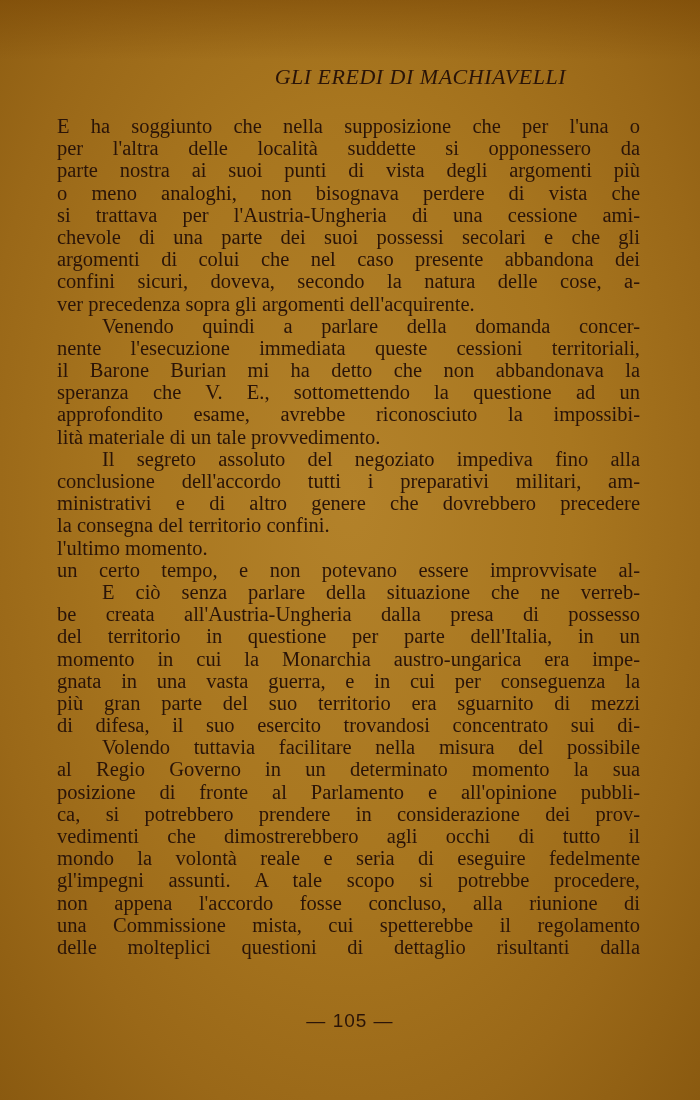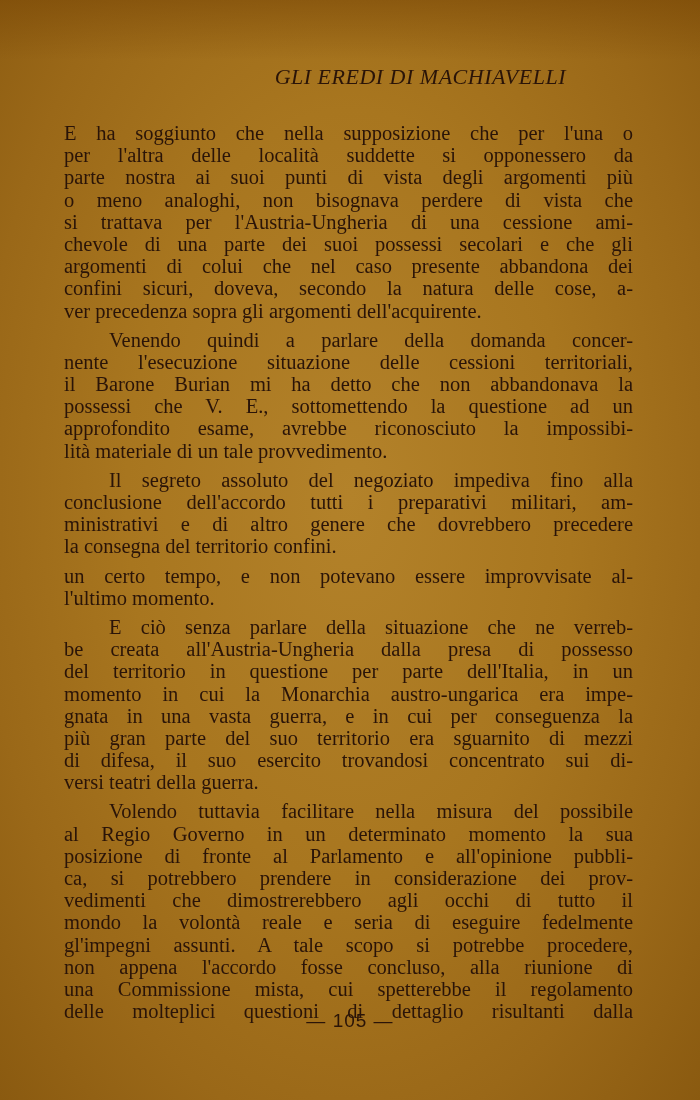--- a/index.html
+++ b/index.html
@@ -63,21 +63,21 @@
       display: inline-block;
       width: 100%;
       text-align: justify;
       text-align-last: justify;
       white-space: normal;
     }
     .line.last span.inner {
       text-align-last: left;
     }
     .paragraph {
-      margin: 7px;
+      margin: 0;
     }
     .folio {
       position: absolute;
       top: 1010px;
       left: 0;
       width: 700px;
       text-align: center;
       font-family: "Liberation Sans", "DejaVu Sans", sans-serif;
       font-size: 19px;
       color: #2a1408;
@@ -99,45 +99,44 @@
         <div class="line"><span class="inner">parte nostra ai suoi punti di vista degli argomenti più</span></div>
         <div class="line"><span class="inner">o meno analoghi, non bisognava perdere di vista che</span></div>
         <div class="line"><span class="inner">si trattava per l'Austria-Ungheria di una cessione ami-</span></div>
         <div class="line"><span class="inner">chevole di una parte dei suoi possessi secolari e che gli</span></div>
         <div class="line"><span class="inner">argomenti di colui che nel caso presente abbandona dei</span></div>
         <div class="line"><span class="inner">confini sicuri, doveva, secondo la natura delle cose, a-</span></div>
         <div class="line last"><span class="inner">ver precedenza sopra gli argomenti dell'acquirente.</span></div>
       </div>
       <div class="paragraph">
         <div class="line indent"><span class="inner">Venendo quindi a parlare della domanda concer-</span></div>
-        <div class="line"><span class="inner">nente l'esecuzione situazione delle cessioni territoriali,</span></div>
+        <div class="line"><span class="inner">nente l'esecuzione immediata queste cessioni territoriali,</span></div>
         <div class="line"><span class="inner">il Barone Burian mi ha detto che non abbandonava la</span></div>
-        <div class="line"><span class="inner">possessi che V. E., sottomettendo la questione ad un</span></div>
+        <div class="line"><span class="inner">speranza che V. E., sottomettendo la questione ad un</span></div>
         <div class="line"><span class="inner">approfondito esame, avrebbe riconosciuto la impossibi-</span></div>
         <div class="line last"><span class="inner">lità materiale di un tale provvedimento.</span></div>
       </div>
       <div class="paragraph">
         <div class="line indent"><span class="inner">Il segreto assoluto del negoziato impediva fino alla</span></div>
         <div class="line"><span class="inner">conclusione dell'accordo tutti i preparativi militari, am-</span></div>
         <div class="line"><span class="inner">ministrativi e di altro genere che dovrebbero precedere</span></div>
         <div class="line last"><span class="inner">la consegna del territorio confini.</span></div>
       </div>
       <div class="paragraph">
+        <div class="line last"><span class="inner">l'ultimo momento.</span></div>
         <div class="line"><span class="inner">un certo tempo, e non potevano essere improvvisate al-</span></div>
-        <div class="line last"><span class="inner">l'ultimo momento.</span></div>
       </div>
       <div class="paragraph">
         <div class="line indent"><span class="inner">E ciò senza parlare della situazione che ne verreb-</span></div>
         <div class="line"><span class="inner">be creata all'Austria-Ungheria dalla presa di possesso</span></div>
         <div class="line"><span class="inner">del territorio in questione per parte dell'Italia, in un</span></div>
         <div class="line"><span class="inner">momento in cui la Monarchia austro-ungarica era impe-</span></div>
         <div class="line"><span class="inner">gnata in una vasta guerra, e in cui per conseguenza la</span></div>
         <div class="line"><span class="inner">più gran parte del suo territorio era sguarnito di mezzi</span></div>
         <div class="line"><span class="inner">di difesa, il suo esercito trovandosi concentrato sui di-</span></div>
-        <div class="line last"><span class="inner">versi teatri della guerra.</span></div>
       </div>
       <div class="paragraph">
         <div class="line indent"><span class="inner">Volendo tuttavia facilitare nella misura del possibile</span></div>
         <div class="line"><span class="inner">al Regio Governo in un determinato momento la sua</span></div>
         <div class="line"><span class="inner">posizione di fronte al Parlamento e all'opinione pubbli-</span></div>
         <div class="line"><span class="inner">ca, si potrebbero prendere in considerazione dei prov-</span></div>
         <div class="line"><span class="inner">vedimenti che dimostrerebbero agli occhi di tutto il</span></div>
         <div class="line"><span class="inner">mondo la volontà reale e seria di eseguire fedelmente</span></div>
         <div class="line"><span class="inner">gl'impegni assunti. A tale scopo si potrebbe procedere,</span></div>
         <div class="line"><span class="inner">non appena l'accordo fosse concluso, alla riunione di</span></div>

